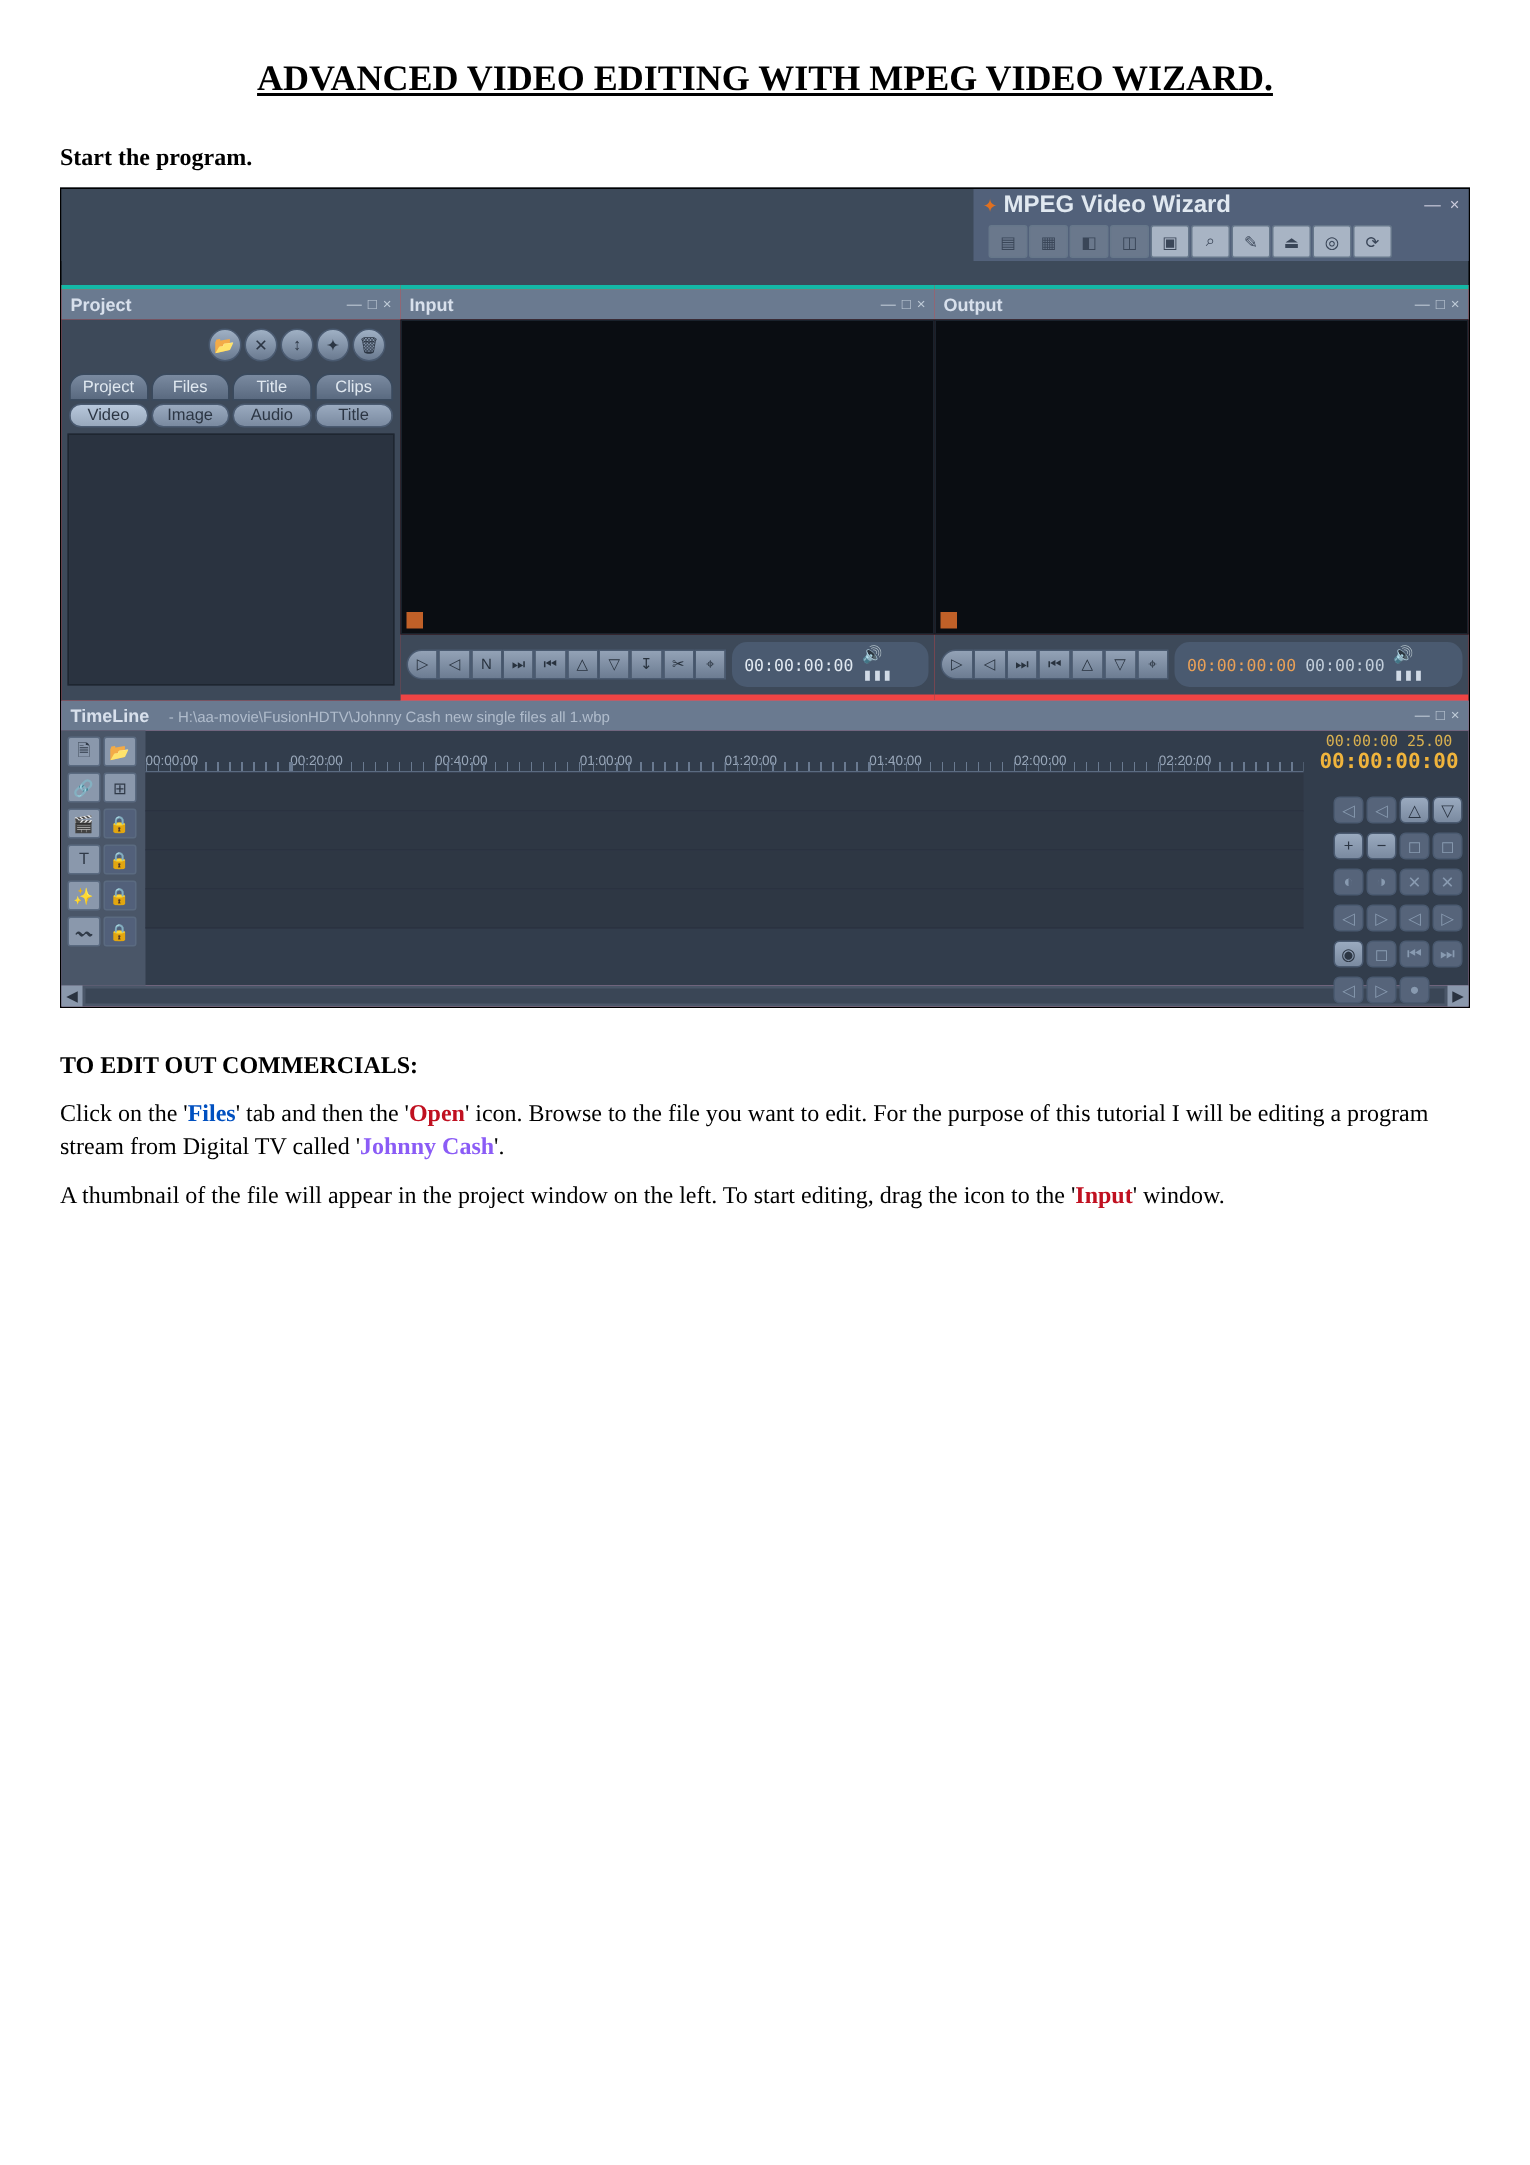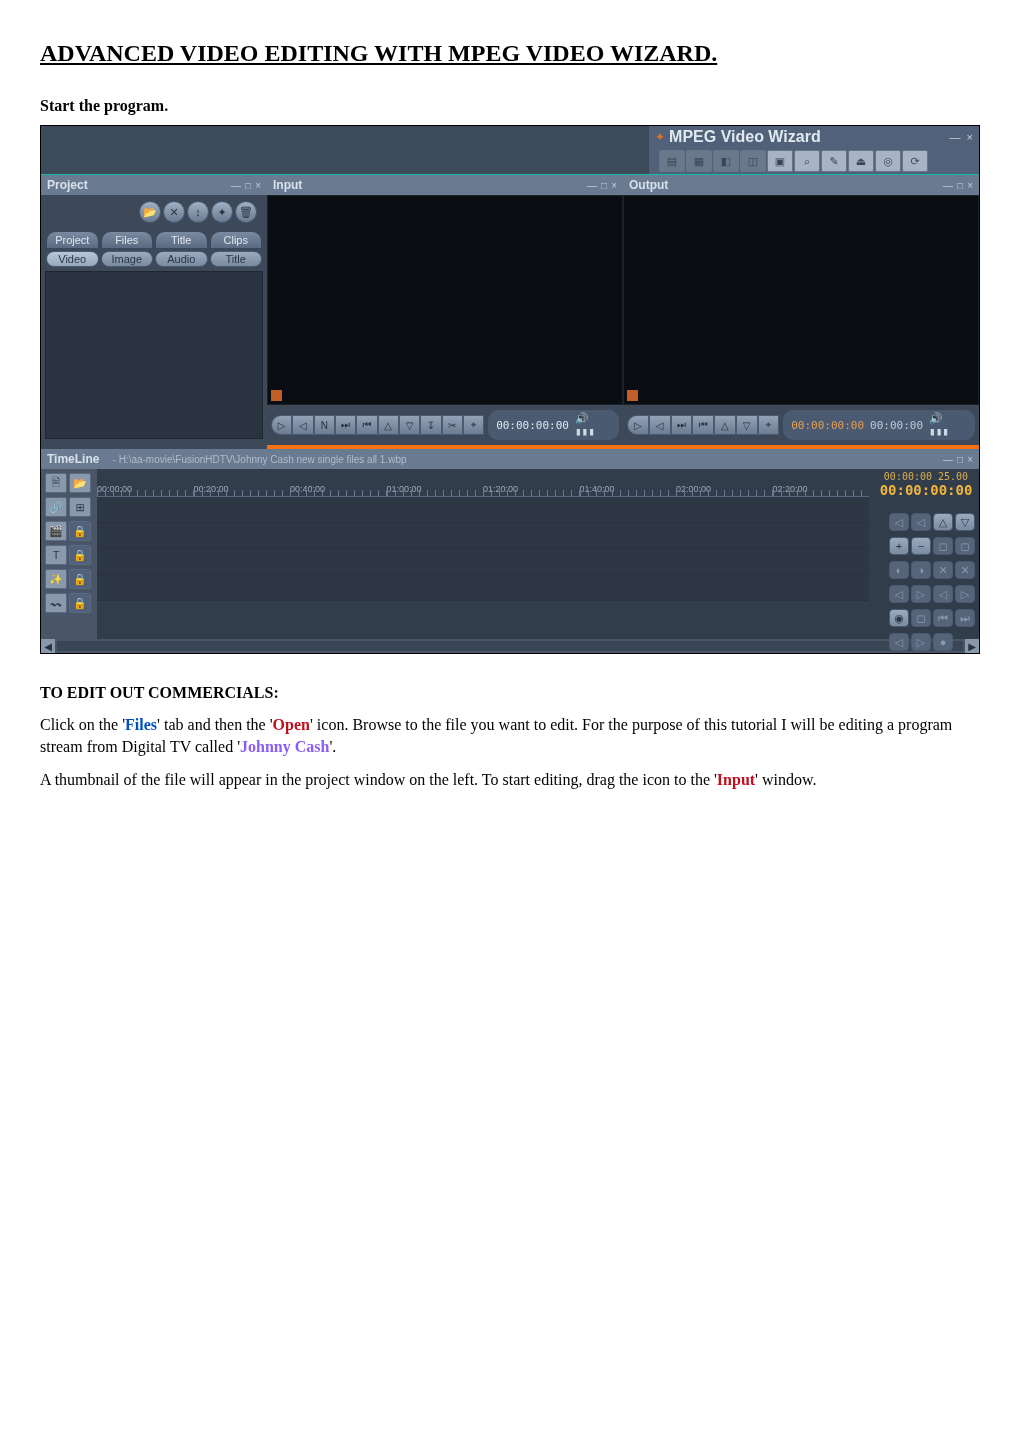--- a/index.html
+++ b/index.html
@@ -5,20 +5,21 @@
     * { margin: 0; padding: 0; box-sizing: border-box; }
     body {
       font-family: "Times New Roman", serif;
       background: #fff;
       padding: 40px 40px;
       width: 1020px;
     }
     .doc-title {
       font-size: 24px;
       font-weight: bold;
+      text-align: center;
       text-decoration: underline;
       margin-bottom: 30px;
     }
     .section-head {
       font-size: 16px;
       font-weight: bold;
       margin: 20px 0 10px;
     }
     .screenshot {
       margin: 10px 0 30px;
@@ -69,22 +70,23 @@
       display: flex; align-items: center; justify-content: center;
       color: #3a4658;
       border-radius: 2px;
     }
     .tb-btn.dim { background: #6a788c; }
     
     .panels-row {
       display: flex;
     }
     .panel {
-      border-top: 1px solid #14b8a6;
-      background: #f97316;
+      border-top: 3px solid #14b8a6;
+      background: #ef4444;
+      margin-top: 16px;
     }
     .panel-header {
       display: flex;
       align-items: center;
       justify-content: space-between;
       background: #6a7a90;
       padding: 2px 6px;
       height: 20px;
     }
     .panel-title { font-weight: bold; color: #d8e0ec; font-size: 12px; }

